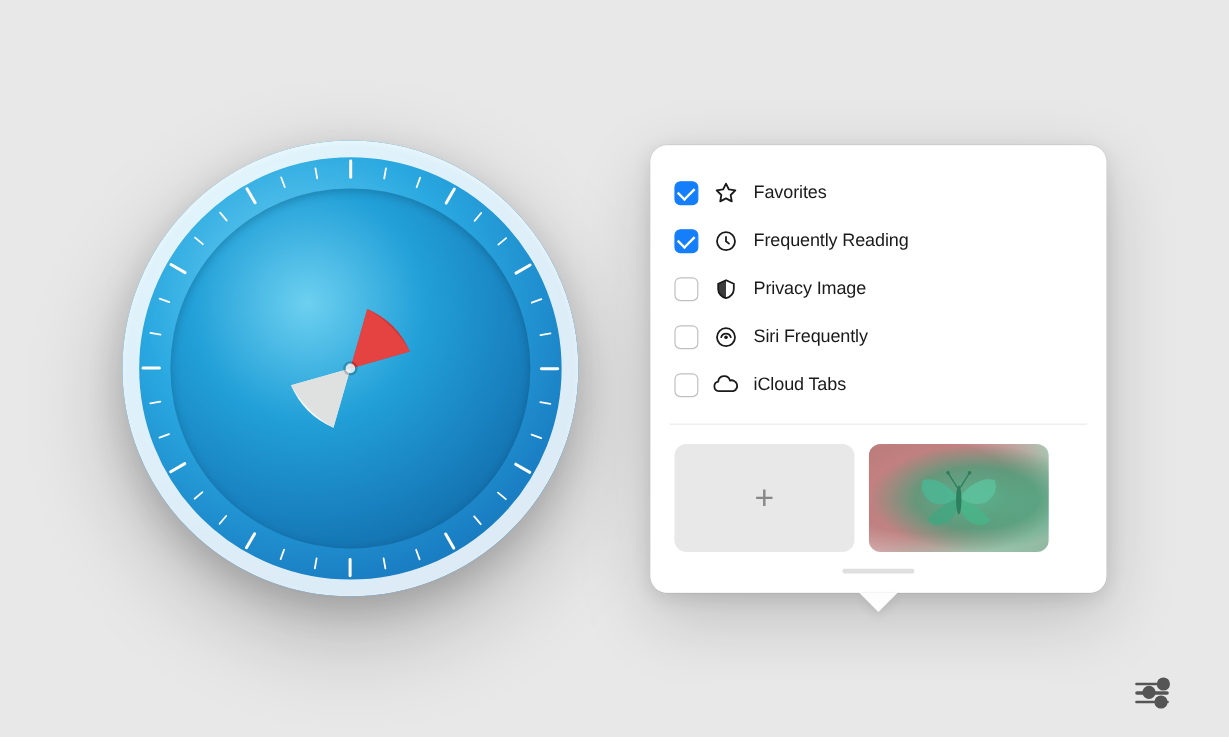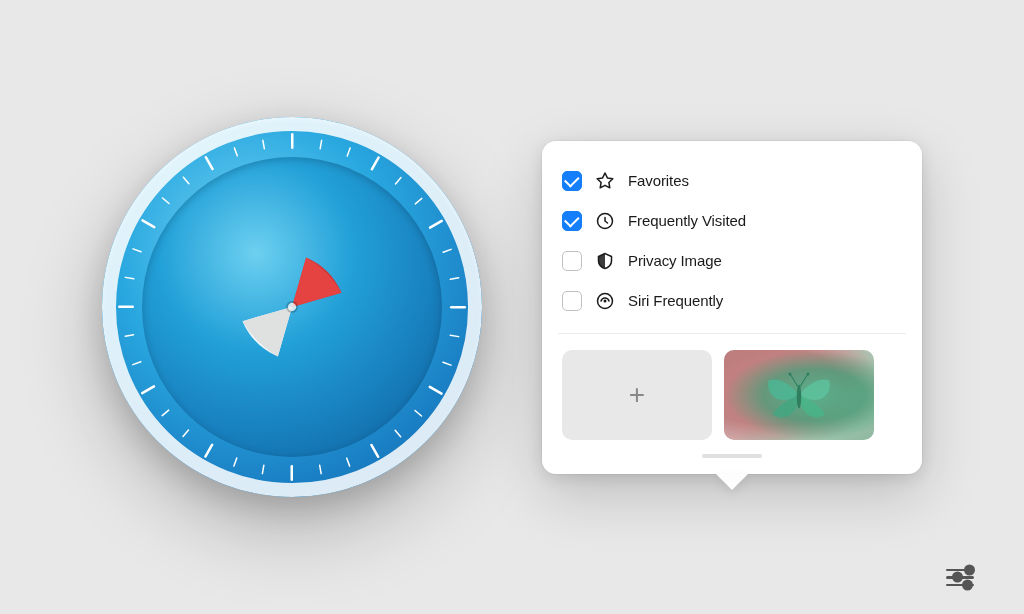--- a/index.html
+++ b/index.html
@@ -366,21 +366,21 @@
       </div>
 
       <div class="checklist-item">
         <div class="checkbox checked"></div>
         <div class="item-icon">
           <svg width="20" height="20" viewBox="0 0 20 20" fill="none">
             <circle cx="10" cy="10" r="7.5" stroke="#1a1a1a" stroke-width="1.5"></circle>
             <path d="M10 6.5V10l2.5 2" stroke="#1a1a1a" stroke-width="1.5" stroke-linecap="round"></path>
           </svg>
         </div>
-        <span class="item-label">Frequently Visited</span>
+        <span class="item-label">Frequently Reading</span>
       </div>
 
       <div class="checklist-item">
         <div class="checkbox"></div>
         <div class="item-icon">
           <svg width="20" height="20" viewBox="0 0 20 20" fill="none">
             <path d="M10 2.5L3.5 5.5v4.5c0 3.5 2.8 6.7 6.5 7.5 3.7-.8 6.5-4 6.5-7.5V5.5z" stroke="#1a1a1a" stroke-width="1.5" fill="none"></path>
             <path d="M3.5 5.5v4.5c0 3.5 2.8 6.7 6.5 7.5V2.5z" fill="#1a1a1a" opacity="0.85"></path>
           </svg>
         </div>
@@ -394,20 +394,29 @@
             <circle cx="10" cy="10" r="7.5" stroke="#1a1a1a" stroke-width="1.5"></circle>
             <line x1="10" y1="10" x2="10" y2="10" stroke="#1a1a1a" stroke-width="2" stroke-linecap="round"></line>
             <path d="M6 10 Q7 7 10 7 Q13 7 14 10" stroke="#1a1a1a" stroke-width="1.5" fill="none" stroke-linecap="round"></path>
             <circle cx="10" cy="10" r="1.5" fill="#1a1a1a"></circle>
           </svg>
         </div>
         <span class="item-label">Siri Frequently</span>
       </div>
 
 
+      <div class="checklist-item">
+        <div class="checkbox"></div>
+        <div class="item-icon">
+          <svg width="22" height="20" viewBox="0 0 22 16" fill="none">
+            <path d="M17 13H5a4 4 0 01-.5-7.9 5 5 0 019.8-1A4 4 0 0117 13z" stroke="#1a1a1a" stroke-width="1.5" fill="none" stroke-linejoin="round"></path>
+          </svg>
+        </div>
+        <span class="item-label">iCloud Tabs</span>
+      </div>
 
 
     </div>
 
     <div class="divider"></div>
 
     <div class="bg-section">
       <button class="bg-add-btn">+</button>
       <div class="bg-thumbnail">
         <div class="bg-thumbnail-inner">

